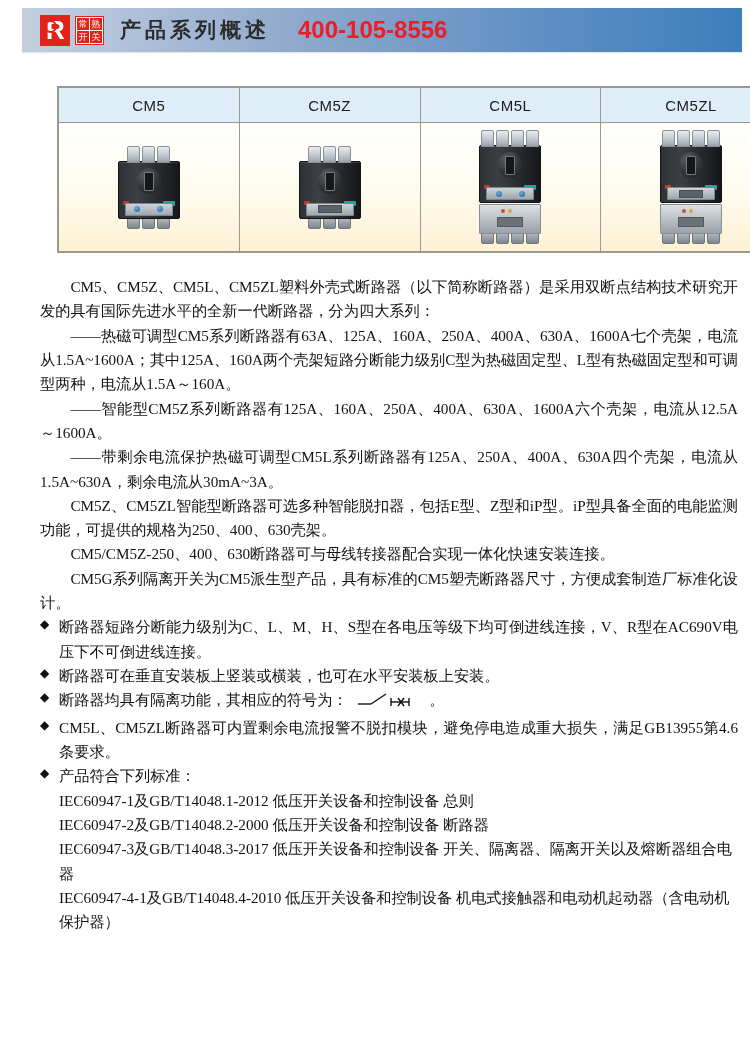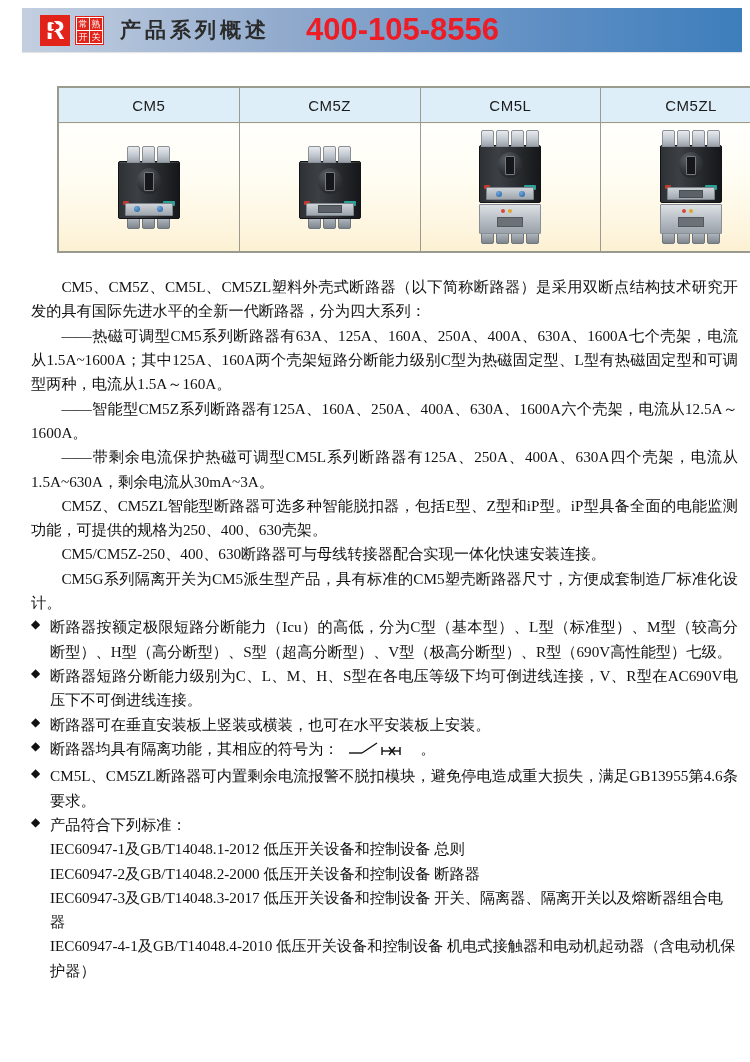--- a/index.html
+++ b/index.html
@@ -80,23 +80,23 @@
   .banner-title {
     margin-left: 16px;
     font-family: "Liberation Sans", "DejaVu Sans", sans-serif;
     font-size: 21px;
     font-weight: bold;
     color: #2b2b2b;
     letter-spacing: 4px;
     white-space: nowrap;
   }
   .banner-phone {
-    margin-left: 36px;
+    margin-left: 28px;
     font-family: "Liberation Sans", "DejaVu Sans", sans-serif;
-    font-size: 31px;
+    font-size: 24px;
     font-weight: bold;
     color: #ee1c25;
     letter-spacing: 0px;
     white-space: nowrap;
   }
 
   
   .product-table-wrap {
     margin: 34px 14px 0 57px;
     width: 726px;
@@ -275,21 +275,21 @@
     display: block;
     width: 11px;
     height: 9px;
     background: linear-gradient(to bottom, #aeb5bc, #7e858c);
     border: 1px solid #6f767d;
     border-radius: 0 0 2px 2px;
   }
 
   
   .content {
-    margin: 22px 12px 0 31px;
+    margin: 22px 12px 0 40px;
     font-size: 15.2px;
     line-height: 1.60;
     color: #111111;
     text-align: justify;
   }
   .para {
     margin: 0 0 0 0;
     text-indent: 2em;
   }
   .para.dash {
@@ -483,21 +483,20 @@
 
   <p class="para dash">——热磁可调型CM5系列断路器有63A、125A、160A、250A、400A、630A、1600A七个壳架，电流从1.5A~1600A；其中125A、160A两个壳架短路分断能力级别C型为热磁固定型、L型有热磁固定型和可调型两种，电流从1.5A～160A。</p>
   <p class="para dash">——智能型CM5Z系列断路器有125A、160A、250A、400A、630A、1600A六个壳架，电流从12.5A～1600A。</p>
   <p class="para dash">——带剩余电流保护热磁可调型CM5L系列断路器有125A、250A、400A、630A四个壳架，电流从1.5A~630A，剩余电流从30mA~3A。</p>
 
   <p class="para">CM5Z、CM5ZL智能型断路器可选多种智能脱扣器，包括E型、Z型和iP型。iP型具备全面的电能监测功能，可提供的规格为250、400、630壳架。</p>
   <p class="para">CM5/CM5Z-250、400、630断路器可与母线转接器配合实现一体化快速安装连接。</p>
   <p class="para">CM5G系列隔离开关为CM5派生型产品，具有标准的CM5塑壳断路器尺寸，方便成套制造厂标准化设计。</p>
 
   <ul class="bullets">
-    <li>断路器按额定极限短路分断能力（Icu）的高低，分为C型（基本型）、L型（标准型）、M型（较高分断型）、H型（高分断型）、S型（超高分断型）、V型（极高分断型）、R型（690V高性能型）七级。</li>
     <li>断路器短路分断能力级别为C、L、M、H、S型在各电压等级下均可倒进线连接，V、R型在AC690V电压下不可倒进线连接。</li>
     <li>断路器可在垂直安装板上竖装或横装，也可在水平安装板上安装。</li>
 
     <li>
       <span>断路器均具有隔离功能，其相应的符号为：</span>
       <span class="iso-symbol">
         <svg width="62" height="16" viewBox="0 0 62 16" xmlns="http://www.w3.org/2000/svg">
           <line x1="1" y1="12" x2="14" y2="12" stroke="#111" stroke-width="1.4"></line>
           <line x1="14" y1="12" x2="29" y2="2" stroke="#111" stroke-width="1.4"></line>
           <line x1="34" y1="6" x2="34" y2="14" stroke="#111" stroke-width="1.4"></line>

